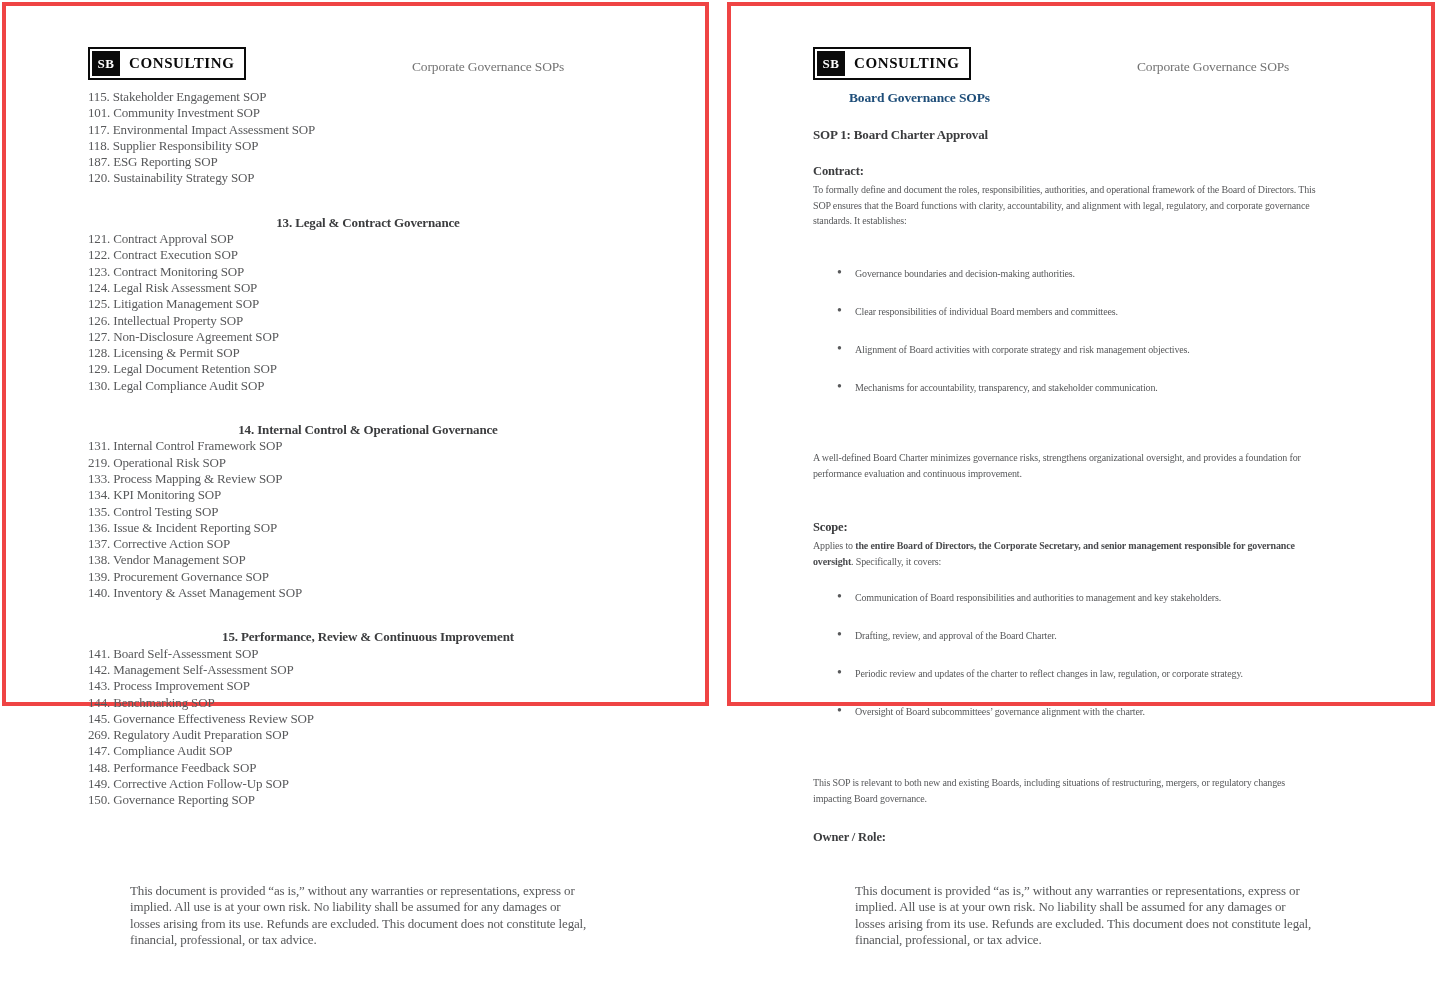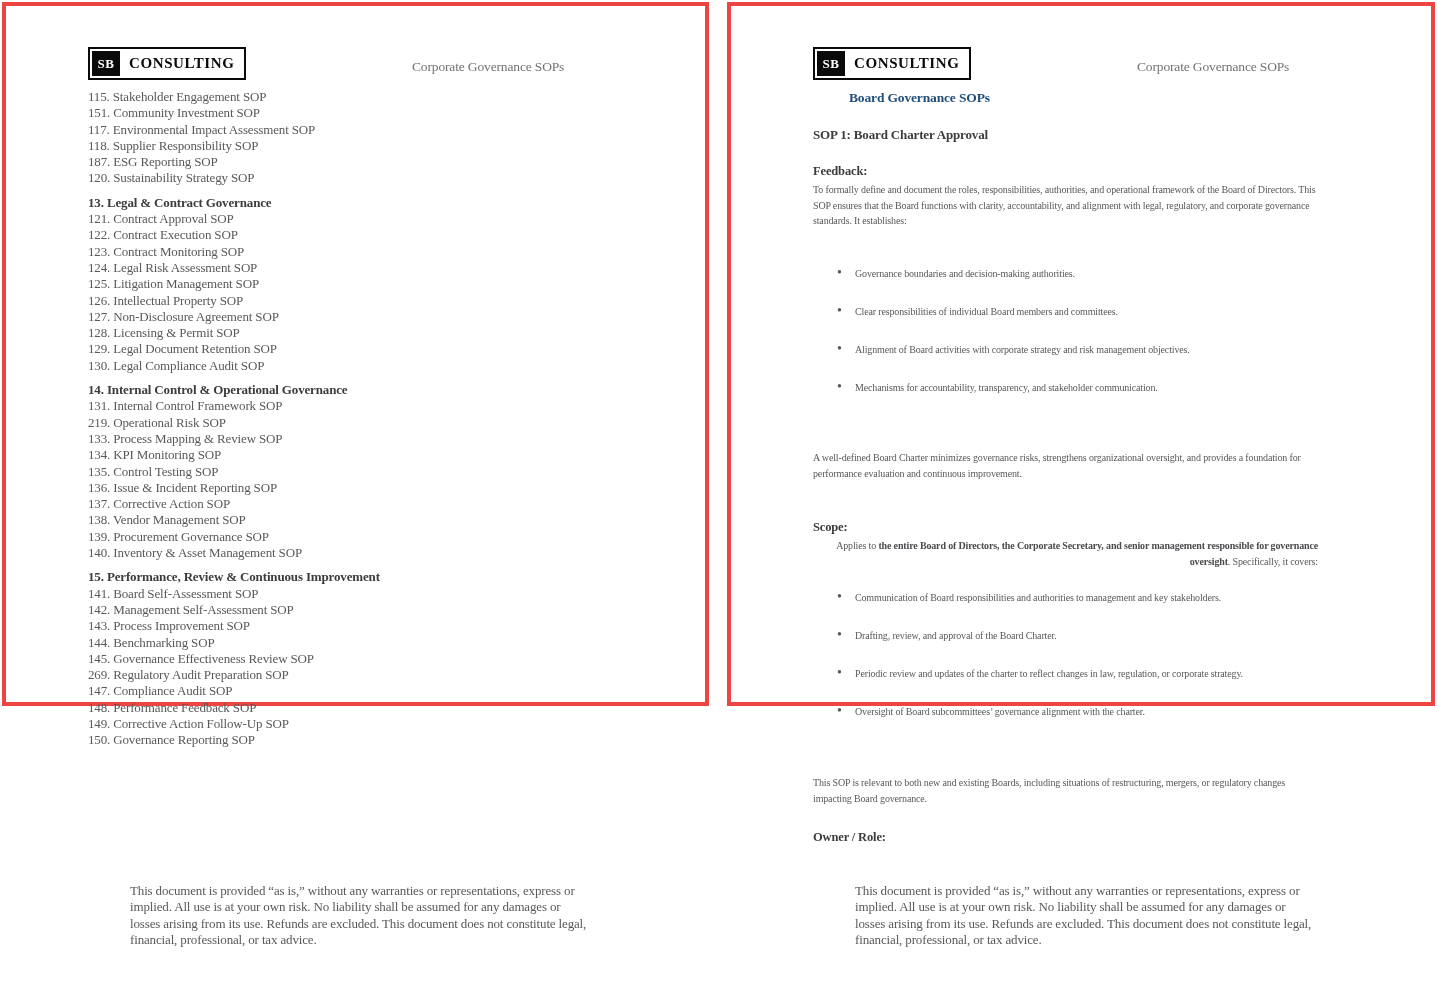--- a/index.html
+++ b/index.html
@@ -41,35 +41,35 @@
   }
 
   
   .toc {
     position: absolute; left: 82px; top: 83px; width: 560px;
     font-size: 13px; line-height: 16.3px;
   }
   .toc ul { list-style: none; }
   .toc li { white-space: nowrap; }
   .section-heading {
-    font-weight: bold; color: #3B3C3E; margin-top: 8px;
-    font-size: 13px; line-height: 16.3px; white-space: nowrap;
+    font-weight: bold; color: #3B3C3E; margin-top: 28px;
+    font-size: 13px; line-height: 16.3px; white-space: nowrap; text-align: center;
   }
 
   
   .rp-block { position: absolute; left: 82px; width: 505px; font-size: 10px; line-height: 15.7px; }
   .doc-title { top: 84px; font-weight: bold; color: #1F4E79; font-size: 13.5px; padding-left: 36px; }
   .sop-title { top: 121px; font-weight: bold; color: #3B3C3E; font-size: 13px; }
   .bold-label { font-weight: bold; color: #3B3C3E; font-size: 12.5px; }
   .purpose-label { top: 158px; }
   .purpose-text { top: 176px; }
   .purpose-bullets { top: 260px; }
   .purpose-summary { top: 444px; }
   .scope-label { top: 514px; }
-  .scope-text { top: 532px; text-align: right; }
+  .scope-text { top: 532px; }
   .scope-text b { color: #4a4b4e; }
   .scope-bullets { top: 584px; }
   .scope-summary { top: 769px; }
   .owner-label { top: 824px; }
 
   .bullets { list-style: none; }
   .bullets li {
     position: relative; padding-left: 42px; margin-bottom: 22.3px;
   }
   .bullets li::before {
@@ -91,21 +91,21 @@
   <div class="logo">
     <span class="logo-mark">SB</span>
     <span class="logo-name">CONSULTING</span>
   </div>
 
   <div class="header-title">Corporate Governance SOPs</div>
 
   <div class="toc">
     <ul>
       <li>115. Stakeholder Engagement SOP</li>
-        <li>151. Community Investment SOP</li>
+        <li>101. Community Investment SOP</li>
         <li>117. Environmental Impact Assessment SOP</li>
         <li>118. Supplier Responsibility SOP</li>
         <li>187. ESG Reporting SOP</li>
         <li>120. Sustainability Strategy SOP</li>
     </ul>
 
     <div class="section-heading">13. Legal &amp; Contract Governance</div>
     <ul>
       <li>121. Contract Approval SOP</li>
         <li>122. Contract Execution SOP</li>
@@ -157,21 +157,21 @@
     <span class="logo-mark">SB</span>
     <span class="logo-name">CONSULTING</span>
   </div>
 
   <div class="header-title">Corporate Governance SOPs</div>
 
   <div class="rp-block doc-title">Board Governance SOPs</div>
 
   <div class="rp-block sop-title">SOP 1: Board Charter Approval</div>
 
-  <div class="rp-block purpose-label bold-label">Feedback:</div>
+  <div class="rp-block purpose-label bold-label">Contract:</div>
 
   <div class="rp-block purpose-text">To formally define and document the roles, responsibilities, authorities, and operational framework of the Board of Directors. This SOP ensures that the Board functions with clarity, accountability, and alignment with legal, regulatory, and corporate governance standards. It establishes:</div>
 
   <ul class="rp-block bullets purpose-bullets">
     <li>Governance boundaries and decision-making authorities.</li>
       <li>Clear responsibilities of individual Board members and committees.</li>
       <li>Alignment of Board activities with corporate strategy and risk management objectives.</li>
       <li>Mechanisms for accountability, transparency, and stakeholder communication.</li>
   </ul>
 

